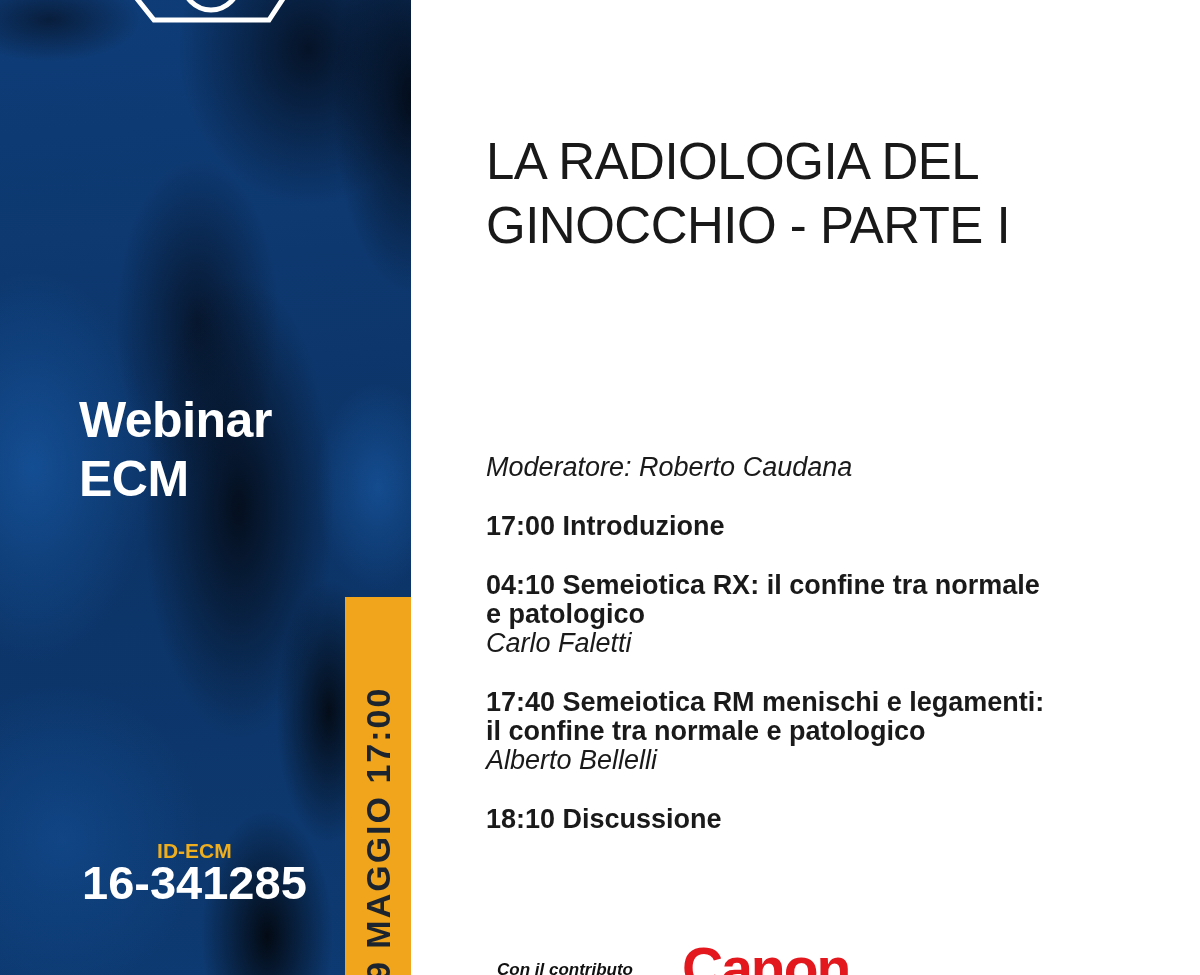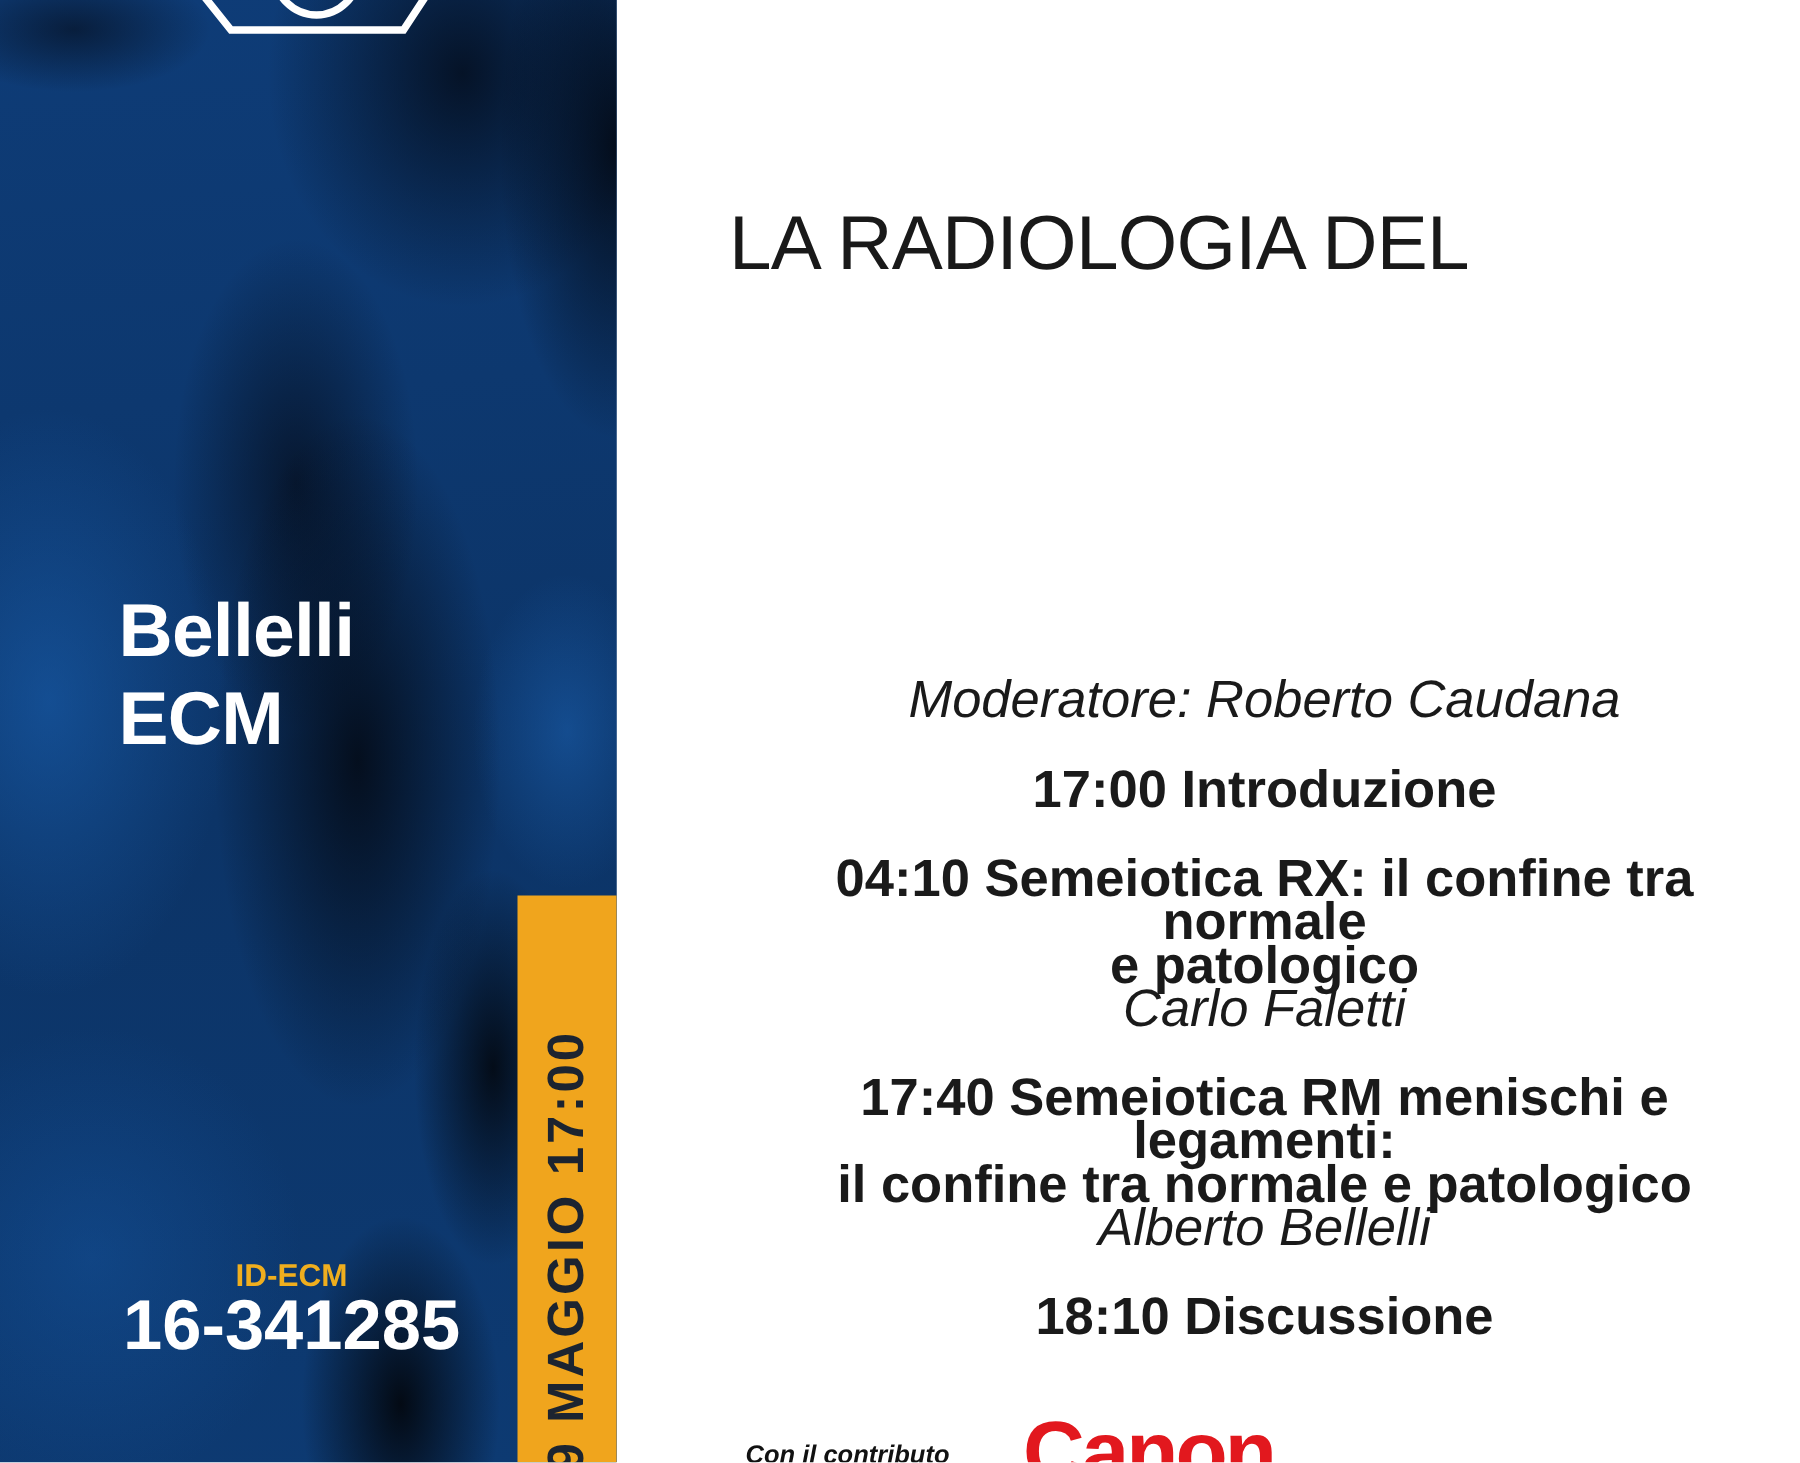--- a/index.html
+++ b/index.html
@@ -97,22 +97,21 @@
     font-size: 51px;
     line-height: 64px;
     font-weight: 400;
     letter-spacing: -0.5px;
   }
 
   .program {
     position: absolute;
     left: 486px; top: 452px;
     color: #1a1a1a;
-    font-size: 35px;
-    text-align: center;
+    font-size: 27px;
   }
   .moderator {
     font-style: italic;
     font-weight: 400;
     line-height: 30px;
     margin: 0 0 30px 0;
   }
   .program-block { margin: 12px 0 30px 0; }
   .bold-line { font-weight: 700; line-height: 29px; }
   .speaker {
@@ -149,36 +148,37 @@
 <div class="poster">
 
   <div class="left-panel">
 
     <svg class="org-logo" width="170" height="124" viewBox="0 0 170 124" aria-hidden="true">
       <path d="M30 120 L145 120 L168 85 L168 40 L145 5 L30 5 L2 40 L2 85 Z" fill="none" stroke="#ffffff" stroke-width="5"></path>
       <circle cx="87" cy="82" r="28" fill="none" stroke="#ffffff" stroke-width="5"></circle>
     </svg>
 
     <div class="webinar-title">
-      <div>Bellelli</div>
+      <div>Webinar</div>
       <div>ECM</div>
     </div>
 
     <div class="id-block">
       <div class="id-label">ID-ECM</div>
       <div class="id-value">16-341285</div>
     </div>
   </div>
 
   <div class="ribbon">
     <div class="ribbon-text">9 MAGGIO 17:00</div>
   </div>
 
   <div class="main-title">
     <div>LA RADIOLOGIA DEL</div>
+    <div>GINOCCHIO - PARTE I</div>
   </div>
 
   <div class="program">
     <p class="moderator">Moderatore: Roberto Caudana</p>
 
     <div class="program-block">
       <div class="bold-line">17:00 Introduzione</div>
     </div>
 
     <div class="program-block">

